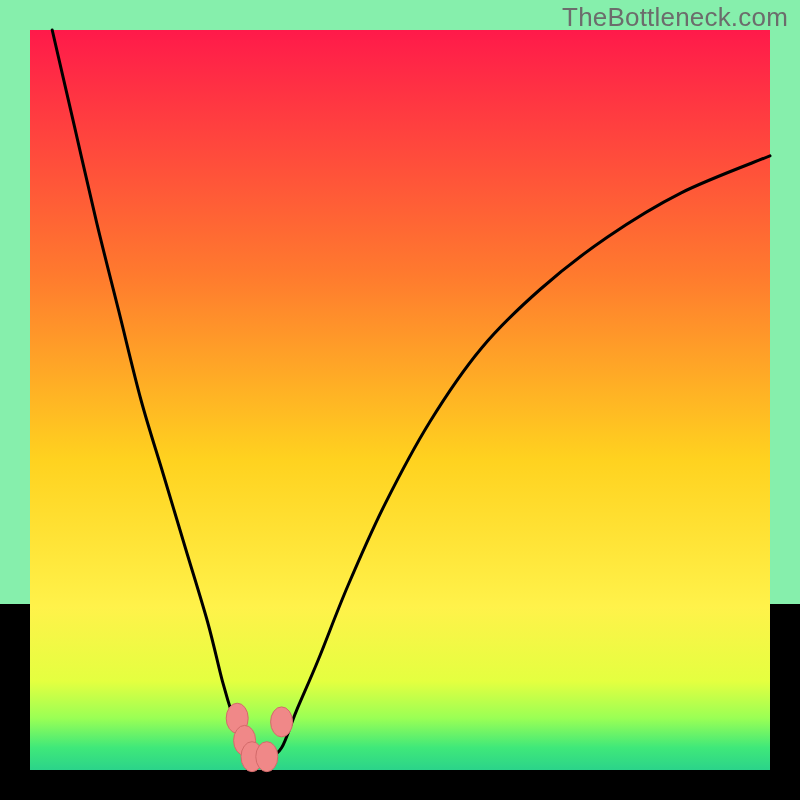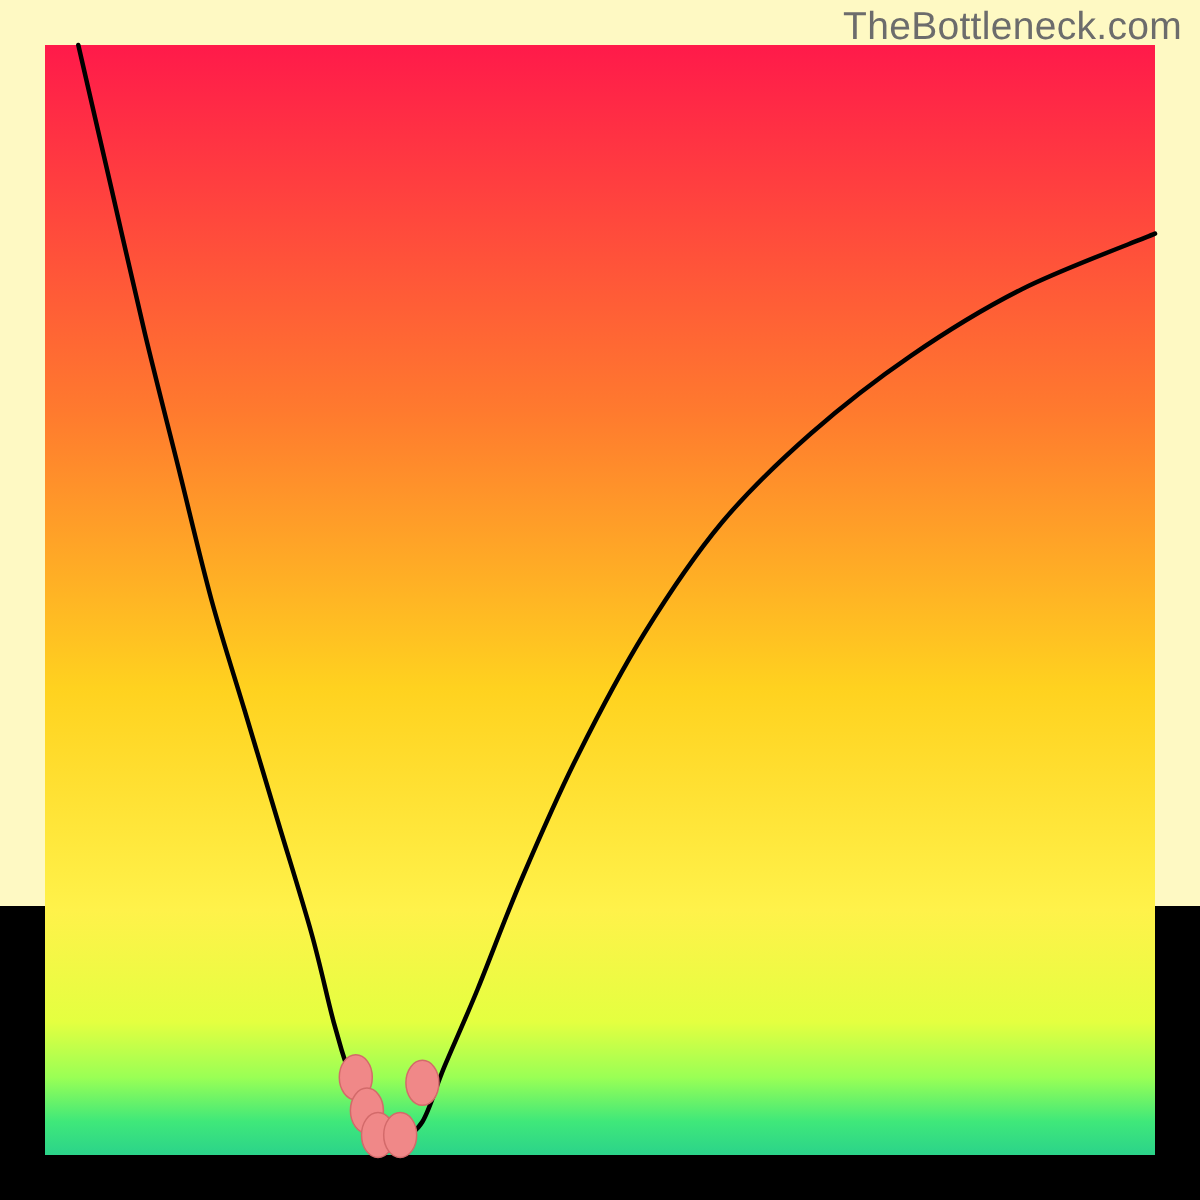--- a/index.html
+++ b/index.html
@@ -7,21 +7,21 @@
     padding: 0;
     width: 800px;
     height: 800px;
     background: #000;
     overflow: hidden;
   }
   .stage {
     position: relative;
     width: 800px;
     height: 604px;
-    background: #fef9c3;
+    background: #86efac;
   }
   .watermark {
     position: absolute;
     top: 2px;
     right: 12px;
     font-family: Arial, Helvetica, sans-serif;
     font-size: 26px;
     font-weight: 500;
     color: #6c6c6c;
     letter-spacing: 0.2px;

